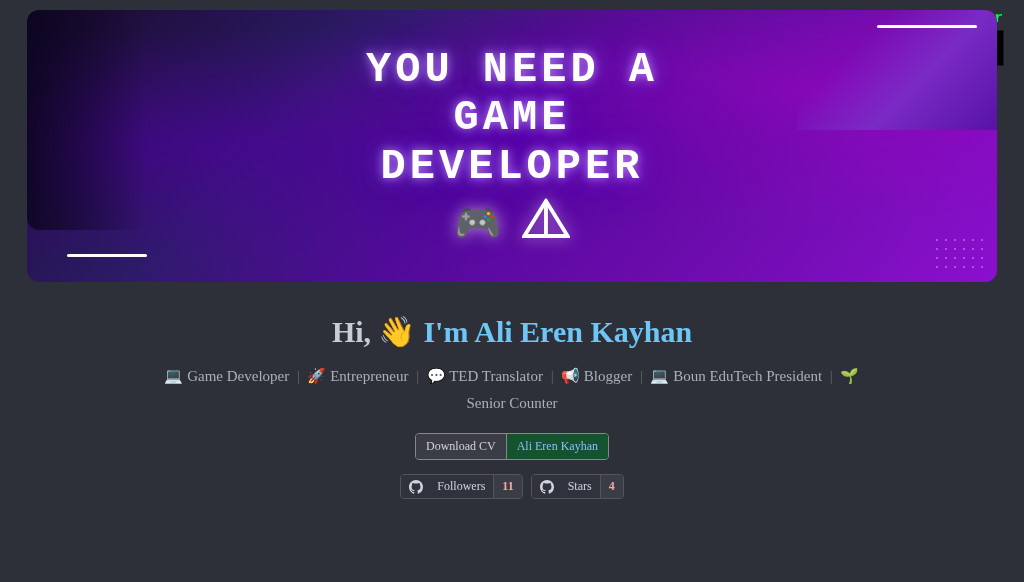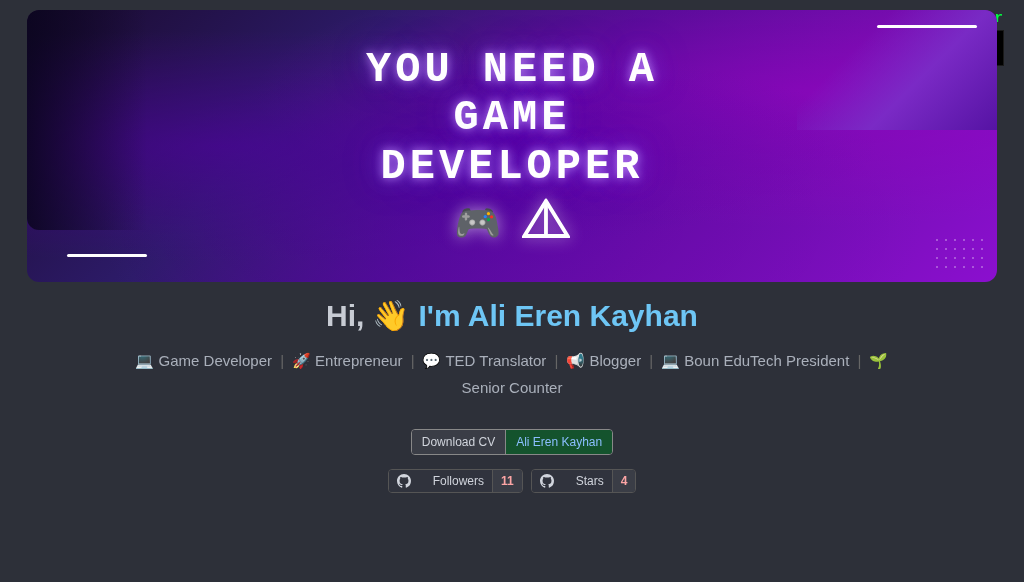--- a/index.html
+++ b/index.html
@@ -170,39 +170,40 @@
     .dot {
       width: 2px;
       height: 2px;
       background: rgba(255,255,255,0.4);
       border-radius: 50%;
     }
 
     
     .main-content {
       text-align: center;
-      padding-top: 16px;
+      padding-top: 32px;
+      font-family: Liberation Serif, serif;
     }
 
     .greeting {
       font-size: 30px;
       font-weight: 600;
       color: #c8ccd4;
       margin-bottom: 14px;
     }
 
     .greeting .name {
       color: #6ec6f5;
       font-weight: 700;
     }
 
     .roles {
       font-size: 15px;
       color: #aab0bb;
-      margin-bottom: 28px;
+      margin-bottom: 16px;
       line-height: 1.8;
     }
 
     .roles span.separator {
       color: #666;
       margin: 0 4px;
     }
 
     
     .cv-button-container {
@@ -255,21 +256,21 @@
       font-size: 12px;
       cursor: pointer;
     }
 
     .badge-left {
       background: #30333d;
       color: #d0d4dc;
       padding: 4px 8px;
       display: flex;
       align-items: center;
-      gap: 22px;
+      gap: 14px;
       border-right: 1px solid #555;
     }
 
     .badge-right {
       background: #3a3d46;
       color: #fca5a5;
       padding: 4px 8px;
       font-weight: bold;
     }
 

